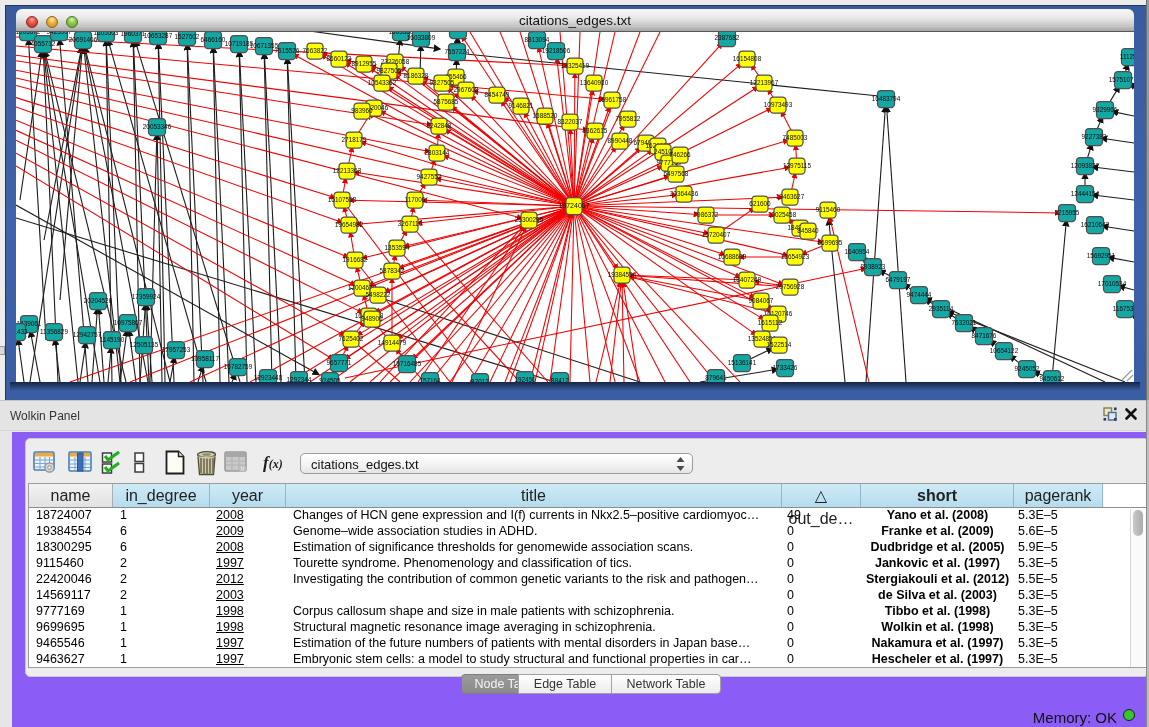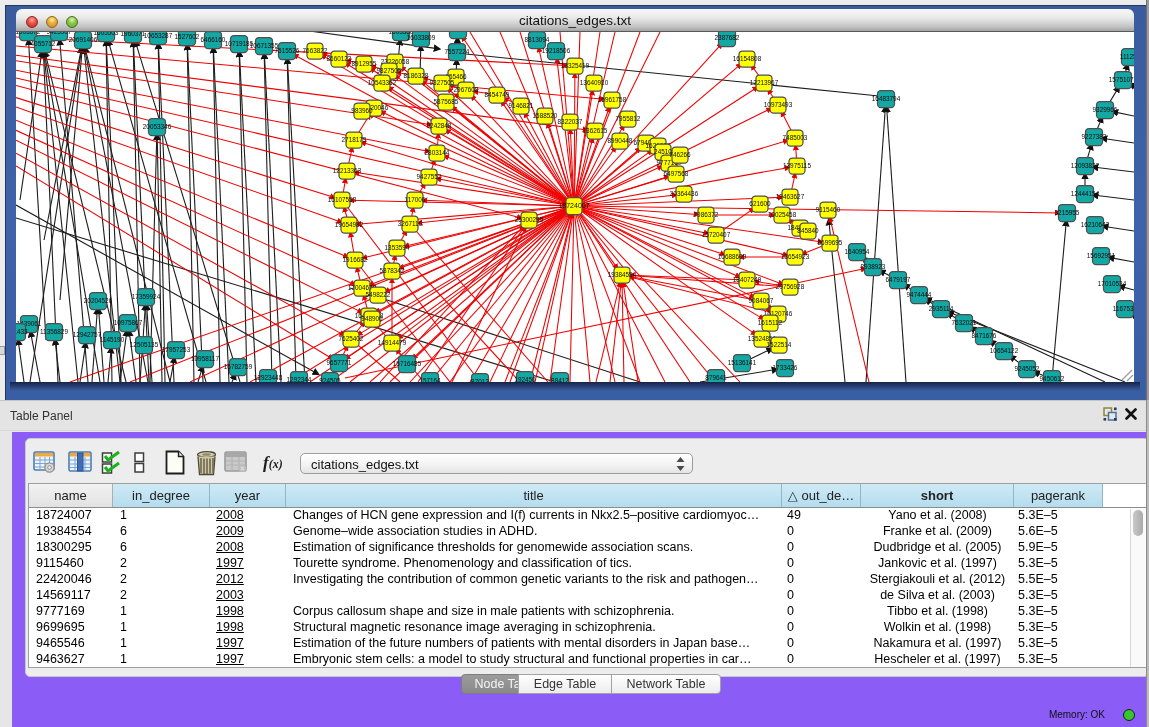--- a/index.html
+++ b/index.html
@@ -35,46 +35,46 @@
 #toolbar { position:absolute; left:0; top:0; width:1124px; height:44px; }
 .ico { position:absolute; top:11px; }
 #combo { position:absolute; left:274px; top:14px; width:393px; height:21px;
   background:linear-gradient(180deg,#ffffff,#f2f2f2 60%,#e4e4e4); border:1px solid #9d9d9d; border-radius:5px; }
 #combo .txt { position:absolute; left:10px; top:3px; font-size:13px; color:#111; }
 
 
 #tbl { position:absolute; left:2px; top:44px; width:1119px; height:185px; background:#fff;
   border:1px solid #9e9e9e; }
 #thead { position:absolute; left:0; top:0; width:1117px; height:24px; border-bottom:1px solid #8d8d8d; background:#fff;}
-.th { position:absolute; top:0; height:23px; font-size:13px; color:#222; text-align:center; line-height:23px;
+.th { position:absolute; top:0; height:23px; font-size:16px; color:#222; text-align:center; line-height:23px;
   background:linear-gradient(180deg,#cfeaf6,#b4dcee); border-right:1px solid #8fb6c9; }
 .th.gray { background:linear-gradient(180deg,#f2f2f2,#e2e2e2); border-right:1px solid #adadad; }
 #tbody { position:absolute; left:0; top:24px; width:1117px; height:160px; font-size:12.5px; color:#000; }
 .tr { position:relative; height:16px; white-space:nowrap; }
 .tr div { position:absolute; top:0; height:16px; line-height:15px; overflow:hidden; }
 .c0 { left:7px;  width:80px; }
 .c1 { left:91px; width:93px; }
 .c2 { left:187px;width:75px;text-decoration:underline; }
 .c3 { left:264px;width:492px; }
 .c4 { left:758px;width:76px; }
-.c5 { left:832px;width:153px; text-align:center; }
+.c5 { left:832px;width:153px; text-align:center;font-weight:bold; }
 .c6 { left:989px;width:89px; }
 #vscroll { position:absolute; right:1px; top:25px; width:15px; height:158px; background:#fafafa; border-left:1px solid #d8d8d8;}
 #vthumb { position:absolute; left:2px; top:1px; width:10px; height:26px; background:linear-gradient(90deg,#c9c9c9,#ababab); border-radius:6px; }
 
 
 #tabs { position:absolute; left:429px; top:674px; width:292px; height:20px; font-size:12.5px; }
 .tab { position:absolute; top:0; height:20px; line-height:19px; text-align:center;
   background:linear-gradient(180deg,#ffffff,#ececec); border:1px solid #a2a2a2; color:#333; }
 #tab1 { left:0; width:90px; border-radius:4px 0 0 4px; background:linear-gradient(180deg,#9b9b9b,#8a8a8a); color:#f4f4f4; border-color:#7e7e7e;margin-left:32px; }
 #tab2 { left:89px; width:94px; }
 #tab3 { left:182px; width:110px; border-radius:0 4px 4px 0; }
 
 #status { position:absolute; left:0; top:700px; width:1149px; height:27px; }
-#status .m { position:absolute; right:44px; top:9px; font-size:10px; color:#111; }
+#status .m { position:absolute; right:32px; top:9px; font-size:15px; color:#111; }
 #status .g { position:absolute; right:14px; top:9px; width:12px; height:12px; border-radius:50%;
   background:#35c72c; border:1.5px solid #1c1c1c; }
 #brstrip { position:absolute; right:0; top:400px; width:3px; height:327px; background:#bdbdbd; border-left:1px solid #8a8a8a;}
 </style></head>
 <body>
 <div id="app">
   <div id="top">
     <div id="blue"></div>
     <div id="shadow"></div>
     <div id="win">
@@ -653,21 +653,21 @@
             <line x1="1122" y1="380" x2="1132" y2="370"></line>
             <line x1="1127" y1="381" x2="1133" y2="375"></line>
           </g>
 </svg>
     </div>
     <div id="rightstrip"></div>
     <div style="position:absolute;left:0;top:346px;width:5px;height:9px;background:#d8d8d8;border:1px solid #9a9a9a;border-left:none"></div>
   </div>
 
   <div id="tph">
-    <div class="t">Table Panel</div>
+    <div class="t">Wolkin Panel</div>
     <svg style="position:absolute;left:1103px;top:6px" width="14" height="14" viewBox="0 0 14 14">
       <rect x="1" y="1" width="7.5" height="7.5" fill="#dce9f8" stroke="#97842c" stroke-width="1.5"></rect>
       <rect x="5.5" y="5.5" width="7.5" height="7.5" fill="#dce9f8" stroke="#5d7086" stroke-width="1.5"></rect>
       <rect x="11" y="0.5" width="2.6" height="2.6" fill="#1c3f6e"></rect>
         <rect x="0.5" y="11" width="2.6" height="2.6" fill="#1c3f6e"></rect>
       <rect x="11" y="11" width="2.6" height="2.6" fill="#1c3f6e"></rect>
     </svg>
     <svg style="position:absolute;left:1125px;top:7px" width="12" height="12" viewBox="0 0 12 12">
       <path d="M1.5 1.5 L10.5 10.5 M10.5 1.5 L1.5 10.5" stroke="#111" stroke-width="2.6" stroke-linecap="round"></path>
     </svg>

